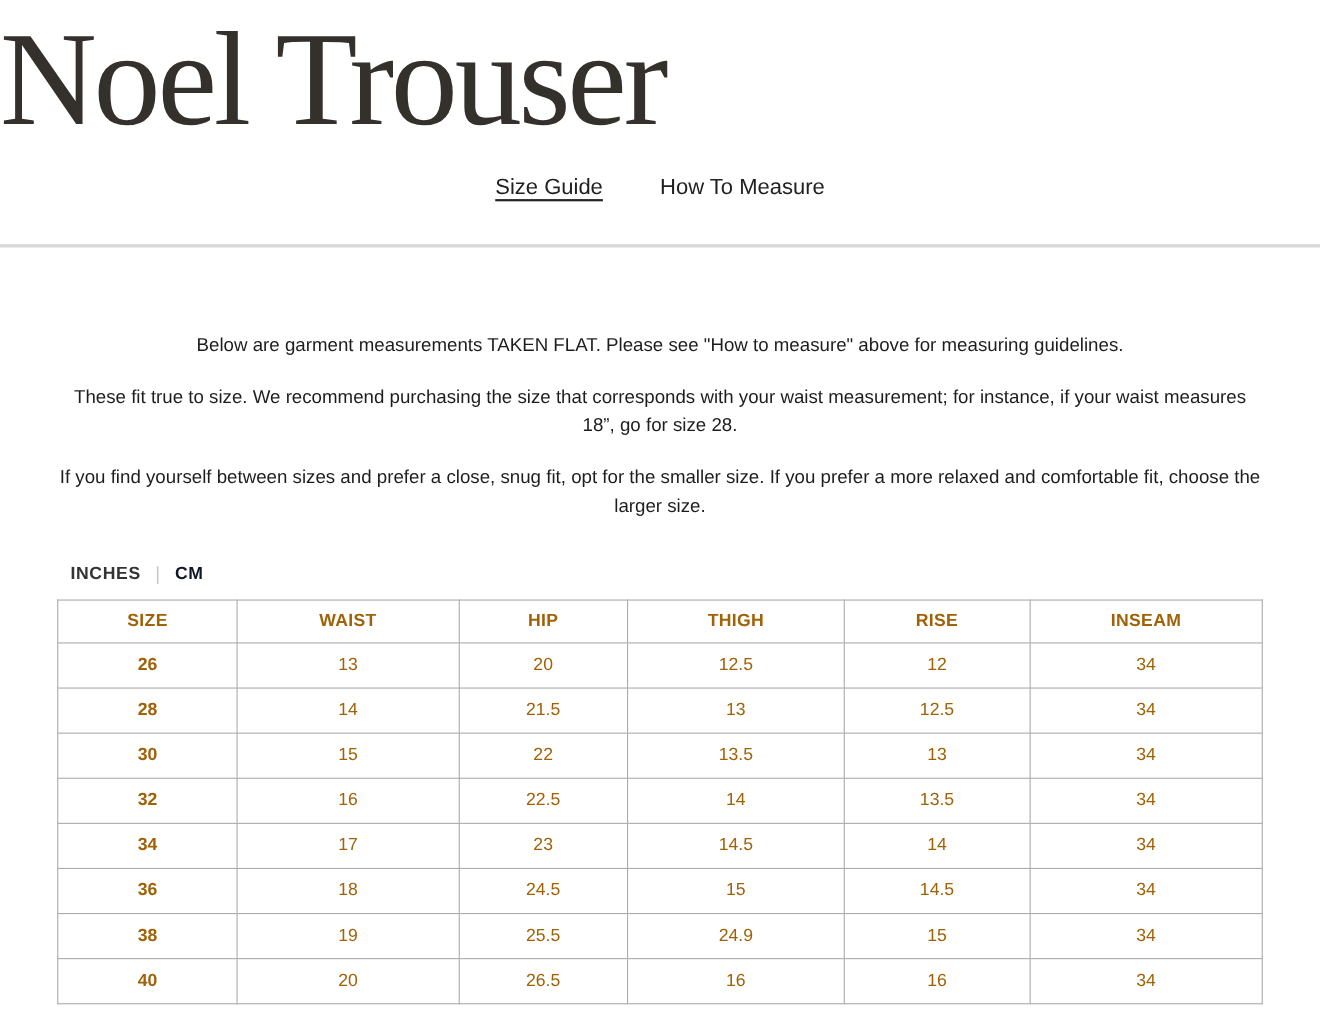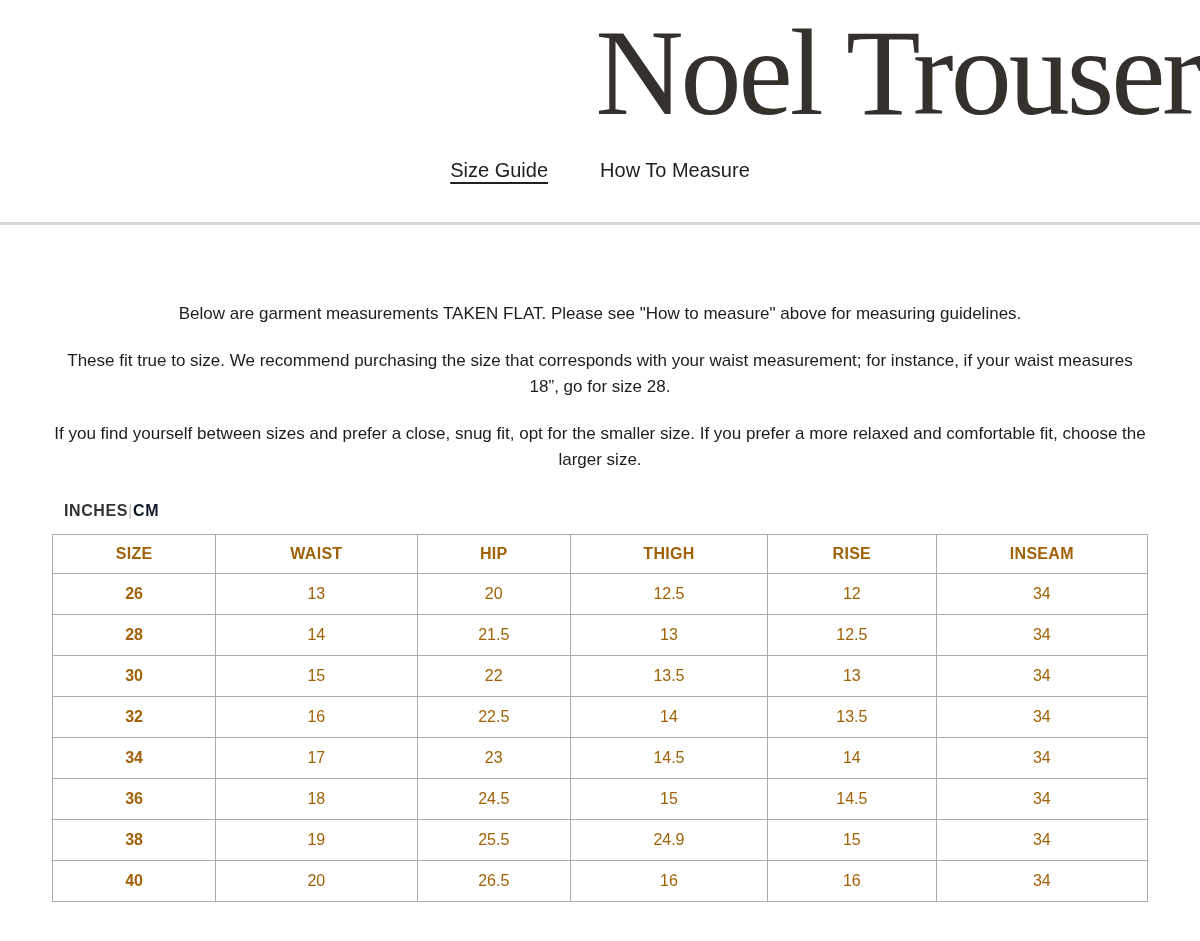--- a/index.html
+++ b/index.html
@@ -4,21 +4,21 @@
 <style>
   * { box-sizing: border-box; }
   html, body {
     margin: 0; padding: 0;
     width: 1200px; height: 941px;
     background: #ffffff;
     font-family: "Liberation Sans", sans-serif;
     color: #1d1d1d;
     overflow: hidden;
   }
-  .header { text-align: right; padding-top: 10px; }
+  .header { text-align: left; padding-top: 10px; }
   .title {
     margin: 0;
     font-family: "Liberation Serif", serif;
     font-weight: 400;
     font-size: 122px;
     line-height: 1.04;
     letter-spacing: -3px;
     color: #34302c;
   }
   .tabs {
@@ -47,21 +47,22 @@
     margin: 21px 0;
     text-align: center;
     font-size: 17px;
     line-height: 26px;
     color: #1d1d1d;
   }
   .intro p:first-child { margin-top: 0; }
   .units {
     display: flex;
     align-items: center;
-    margin: 28px 0 13px;
+    gap: 13px;
+    margin: 39px 0 13px;
     padding-left: 12px;
     font-size: 16px;
     font-weight: 700;
     letter-spacing: 0.6px;
   }
   .unit-inches { color: #333333; cursor: pointer; }
   .unit-sep { color: #c6c6c6; font-weight: 400; font-size: 17px; }
   .unit-cm { color: #0f172a; cursor: pointer; }
   table.size-table {
     width: 100%;

